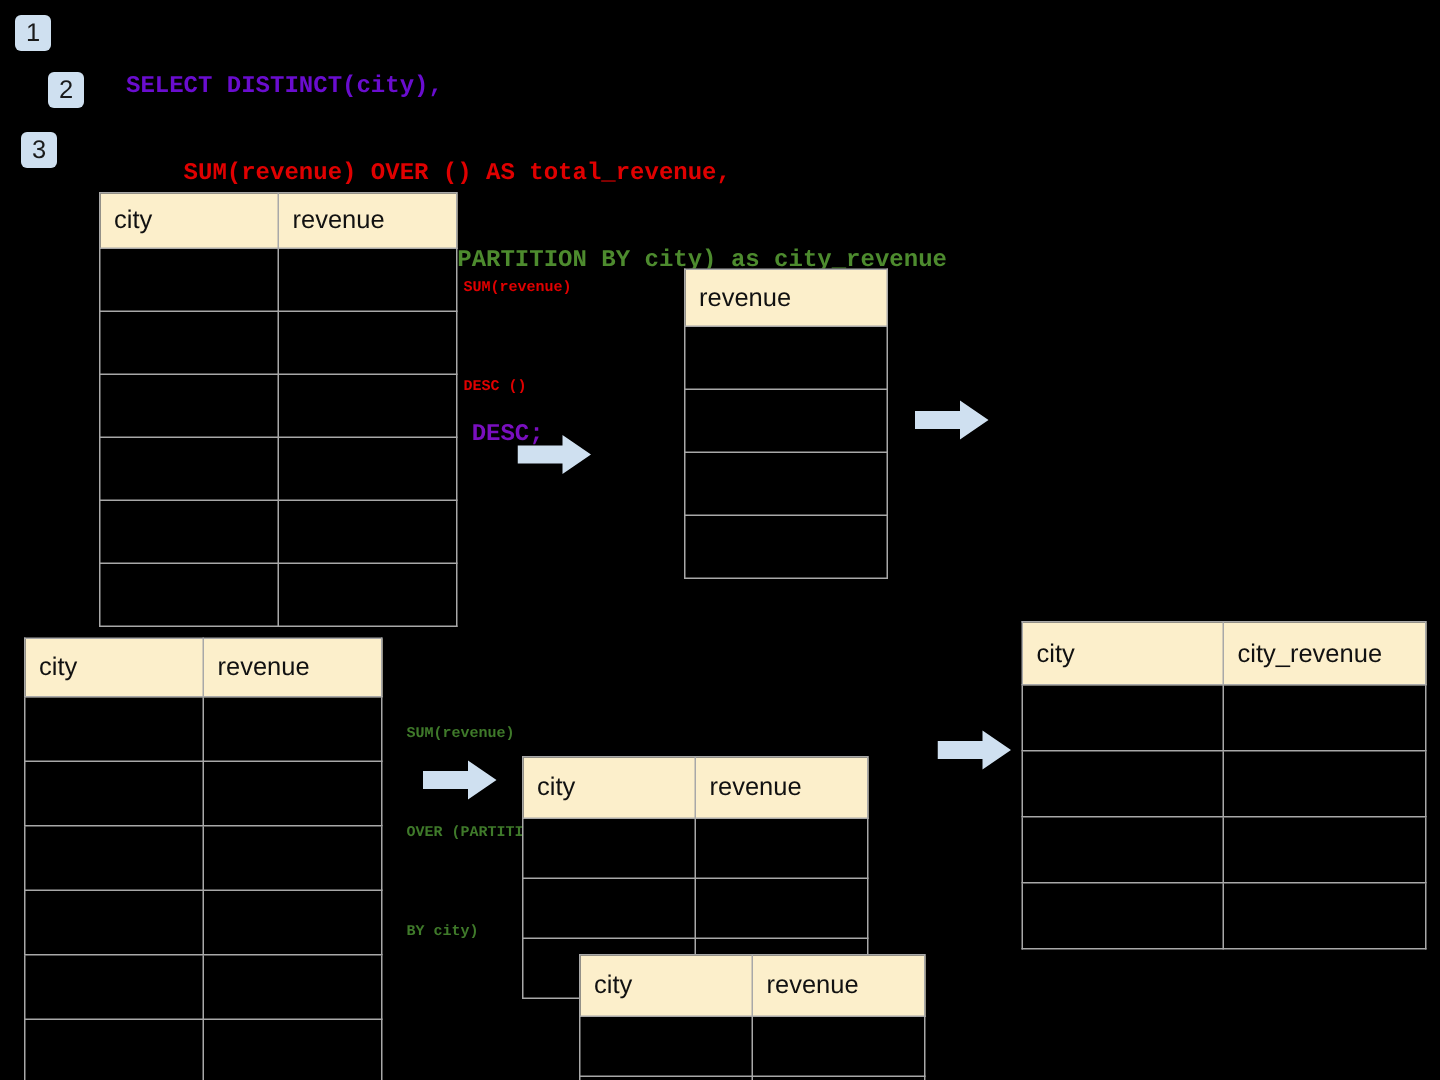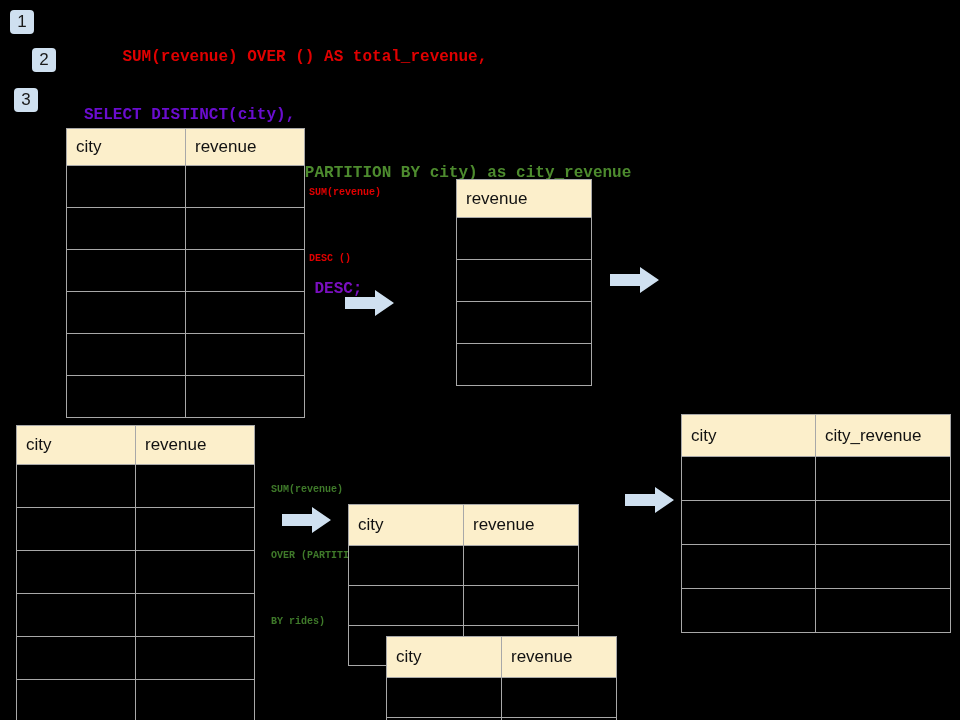--- a/index.html
+++ b/index.html
@@ -80,39 +80,39 @@
 </head>
 <body>
 
 <div id="canvas">
 
   <div class="badge" style="left:10px; top:10px;">1</div>
   <div class="badge" style="left:32px; top:48px;">2</div>
   <div class="badge" style="left:14px; top:88px;">3</div>
 
   <div class="sql" style="left:84px; top:10px;">
+    <span class="sql-line" style="color:#6a0dcf;">SELECT DISTINCT(city),</span>
     <span class="sql-line" style="color:#e00000;">    SUM(revenue) OVER () AS total_revenue,</span>
-    <span class="sql-line" style="color:#6a0dcf;">SELECT DISTINCT(city),</span>
     <span class="sql-line" style="color:#4d8b2e;">    SUM(revenue) OVER (PARTITION BY city) as city_revenue</span>
     <span class="sql-line" style="color:#6a0dcf;">  FROM rides</span>
     <span class="sql-line" style="color:#7a0fbf;">  ORDER by city_revenue DESC;</span>
   </div>
 
   <div class="annot" style="left:750px; top:36px; color:#7a0fbf; font-size:14px;">
   </div>
 
   <div class="annot" style="left:309px; top:138px; color:#e00000;">
     <span style="display:block;">SUM(revenue)</span>
     <span style="display:block;">DESC ()</span>
   </div>
 
   <div class="annot" style="left:271px; top:435px; color:#3f7a2a;">
     <span style="display:block;">SUM(revenue)</span>
     <span style="display:block;">OVER (PARTITION</span>
-    <span style="display:block;">BY rides)</span>
+    <span style="display:block;">BY city)</span>
   </div>
 
   <table class="tbl" style="left:66px; top:128px; width:238px;">
     <colgroup>
         <col style="width:119px;">
         <col style="width:119px;">
       </colgroup>
     <thead>
       <tr>
         <th style="height:36px;">city</th>

